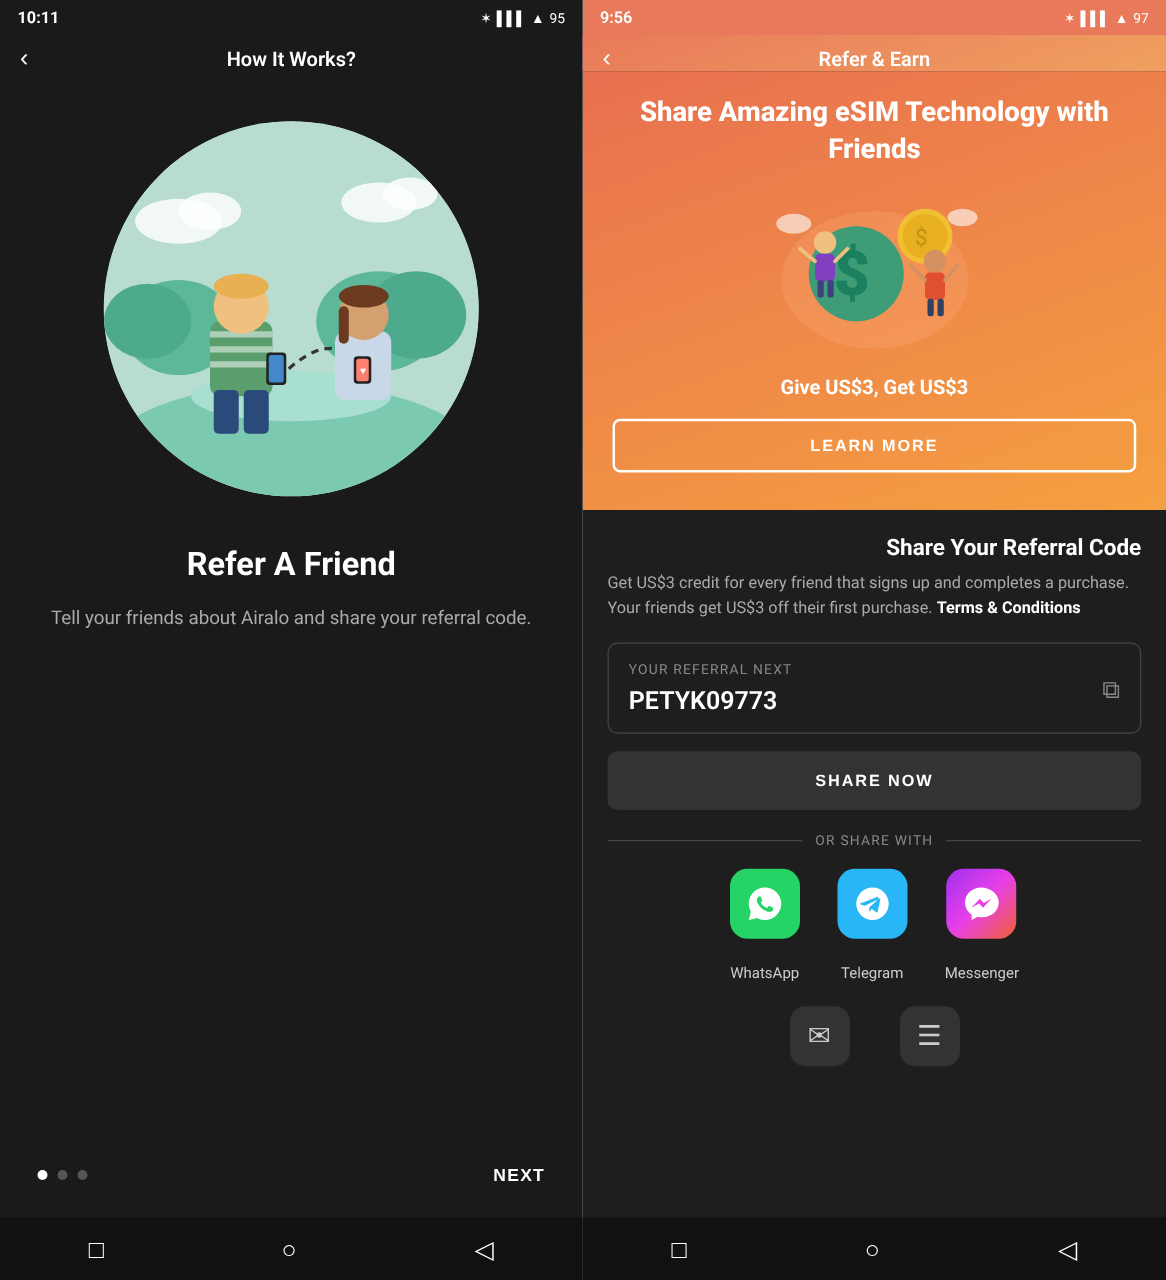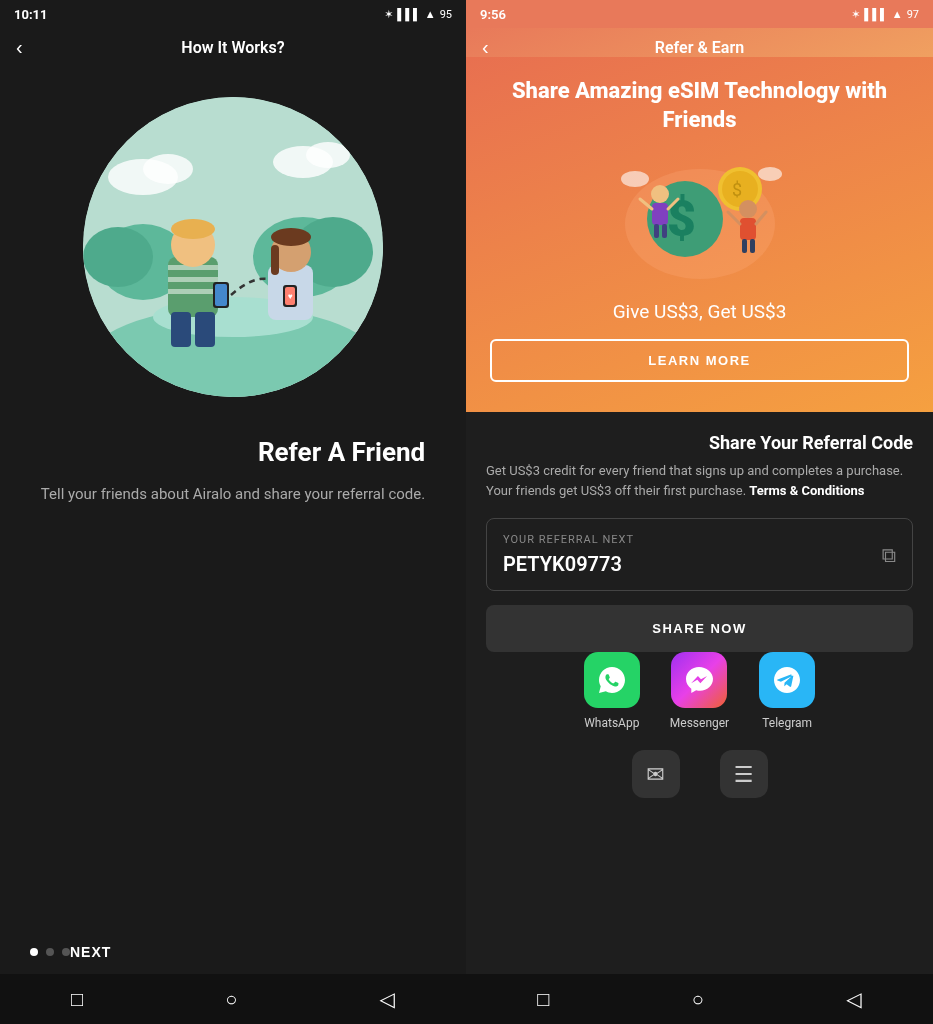--- a/index.html
+++ b/index.html
@@ -79,42 +79,42 @@
       position: relative;
     }
 
     .illustration-svg {
       width: 100%;
       height: 100%;
     }
 
     .left-bottom {
       margin-top: 40px;
-      text-align: right;
+      text-align: center;
       padding: 0 30px;
     }
     .refer-title {
       color: #fff;
       font-size: 26px;
       font-weight: 700;
       margin-bottom: 16px;
     }
     .refer-desc {
       color: #aaa;
       font-size: 15px;
       line-height: 1.5;
     }
 
     .pagination-next {
       position: absolute;
-      bottom: 64px;
-      width: 100%;
-      display: flex;
-      align-items: center;
-      justify-content: flex-start;
+      bottom: 76px;
+      width: 100%;
+      display: flex;
+      align-items: center;
+      justify-content: space-between;
       padding: 0 30px;
     }
     .dots {
       display: flex;
       gap: 8px;
       align-items: center;
     }
     .dot {
       width: 8px;
       height: 8px;
@@ -217,22 +217,22 @@
       margin-bottom: 20px;
     }
     .hero-illustration {
       width: 180px;
       height: 130px;
       margin: 0 auto 16px;
       position: relative;
     }
     .hero-give-get {
       color: #fff;
-      font-size: 19px;
-      font-weight: 400;
+      font-size: 16px;
+      font-weight: 700;
       margin-bottom: 16px;
     }
     .learn-more-btn {
       background: transparent;
       border: 2px solid #fff;
       color: #fff;
       font-size: 13px;
       font-weight: 700;
       letter-spacing: 1.5px;
       padding: 12px 76px;
@@ -329,21 +329,21 @@
     .share-apps {
       display: flex;
       gap: 30px;
       justify-content: center;
       margin-bottom: 20px;
     }
     .share-app {
       display: flex;
       flex-direction: column;
       align-items: center;
-      gap: 8px;
+      gap: 20px;
       cursor: pointer;
     }
     .app-icon {
       width: 56px;
       height: 56px;
       border-radius: 14px;
       display: flex;
       align-items: center;
       justify-content: center;
       font-size: 28px;
@@ -545,46 +545,51 @@
     <div class="referral-code-box">
       <div>
         <span class="referral-label">YOUR REFERRAL NEXT</span>
         <span class="referral-code">PETYK09773</span>
       </div>
       <span class="copy-icon">⧉</span>
     </div>
 
     <button class="share-now-btn">SHARE NOW</button>
 
+    <div class="or-share-divider">
+      <div class="divider-line"></div>
+      <span class="divider-text">OR SHARE WITH</span>
+      <div class="divider-line"></div>
+    </div>
 
     <div class="share-apps">
       <div class="share-app">
         <div class="app-icon whatsapp">
           <svg width="30" height="30" viewBox="0 0 30 30">
             <path d="M15 2C7.82 2 2 7.82 2 15c0 2.3.63 4.45 1.72 6.3L2 28l6.87-1.68C10.6 27.39 12.73 28 15 28c7.18 0 13-5.82 13-13S22.18 2 15 2zm6.4 17.9c-.27.76-1.57 1.44-2.14 1.53-.56.09-1.27.13-2.05-.13-.48-.16-1.09-.37-1.87-.72-3.3-1.43-5.45-4.76-5.61-4.98-.16-.22-1.31-1.75-1.31-3.33 0-1.58.83-2.36 1.12-2.68.29-.32.64-.4.85-.4.21 0 .43 0 .61.01.2.01.46-.08.72.55.27.64.91 2.22.99 2.38.08.16.14.35.03.56-.11.21-.16.34-.32.52-.16.18-.34.4-.48.54-.16.16-.33.33-.14.65.19.32.84 1.38 1.8 2.24 1.24 1.1 2.28 1.44 2.6 1.6.32.16.51.14.7-.08.19-.22.81-.95 1.03-1.27.22-.32.43-.27.72-.16.29.11 1.86.88 2.18 1.04.32.16.54.24.62.37.08.13.08.76-.19 1.52z" fill="white"></path>
           </svg>
         </div>
         <span class="app-label">WhatsApp</span>
       </div>
       <div class="share-app">
+        <div class="app-icon telegram">
+          <svg width="30" height="30" viewBox="0 0 30 30">
+            <path d="M15 2C7.82 2 2 7.82 2 15s5.82 13 13 13 13-5.82 13-13S22.18 2 15 2zm6.38 8.83l-2.2 10.37c-.16.73-.6.91-1.22.57l-3.37-2.48-1.63 1.57c-.18.18-.33.33-.68.33l.24-3.44 6.24-5.64c.27-.24-.06-.37-.42-.13L8.9 16.66l-3.33-1.04c-.72-.23-.74-.72.15-1.07l13.01-5.02c.6-.22 1.13.14.65 1.3z" fill="white"></path>
+          </svg>
+        </div>
+        <span class="app-label">Telegram</span>
+      </div>
+      <div class="share-app">
         <div class="app-icon messenger">
           <svg width="30" height="30" viewBox="0 0 30 30">
             <path d="M15 2C7.82 2 2 7.27 2 14c0 3.96 2.07 7.49 5.3 9.78V28l4.88-2.68c1.22.34 2.52.52 3.82.52 7.18 0 13-5.27 13-12S22.18 2 15 2zm1.37 16.14L13.3 14.8l-6.12 3.34 6.73-7.14 3.07 3.34 6.1-3.34-6.71 7.14z" fill="white"></path>
           </svg>
         </div>
         <span class="app-label">Messenger</span>
       </div>
-      <div class="share-app">
-        <div class="app-icon telegram">
-          <svg width="30" height="30" viewBox="0 0 30 30">
-            <path d="M15 2C7.82 2 2 7.82 2 15s5.82 13 13 13 13-5.82 13-13S22.18 2 15 2zm6.38 8.83l-2.2 10.37c-.16.73-.6.91-1.22.57l-3.37-2.48-1.63 1.57c-.18.18-.33.33-.68.33l.24-3.44 6.24-5.64c.27-.24-.06-.37-.42-.13L8.9 16.66l-3.33-1.04c-.72-.23-.74-.72.15-1.07l13.01-5.02c.6-.22 1.13.14.65 1.3z" fill="white"></path>
-          </svg>
-        </div>
-        <span class="app-label">Telegram</span>
-      </div>
     </div>
 
     <div class="more-apps">
       <div class="more-app-icon">✉</div>
       <div class="more-app-icon">☰</div>
     </div>
   </div>
 
   <div class="nav-bar-right">
     <span class="nav-icon">□</span>

